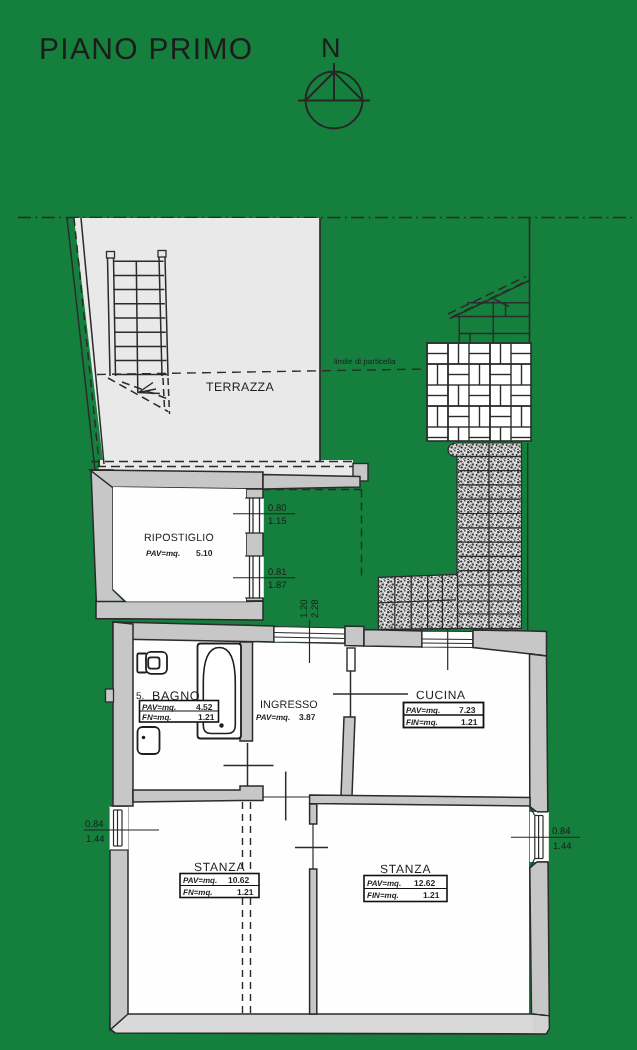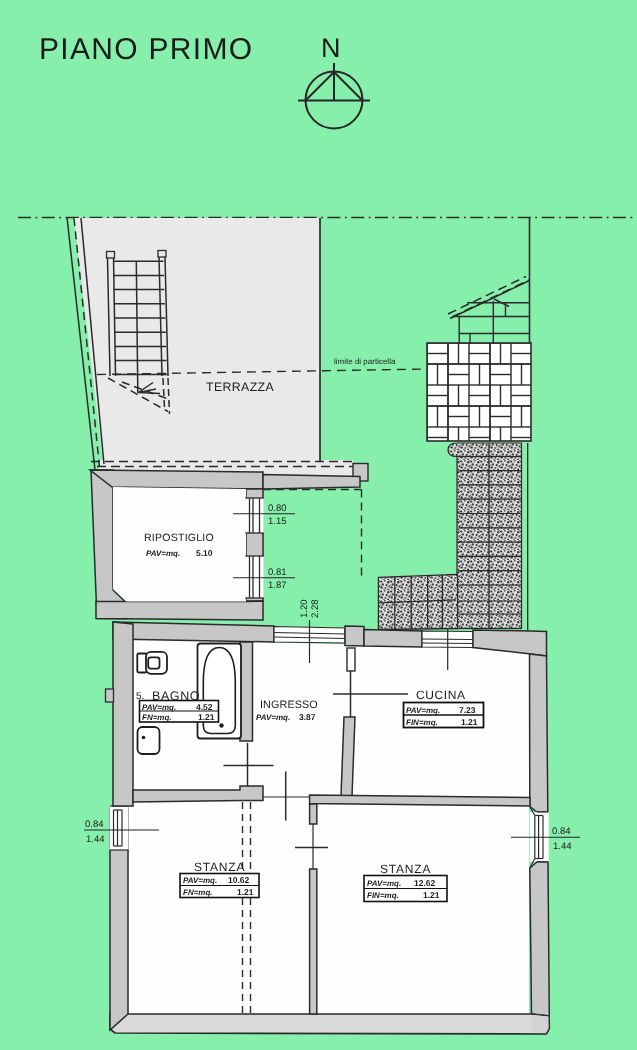--- a/index.html
+++ b/index.html
@@ -1,16 +1,16 @@
 <!DOCTYPE html>
 <html><head>
 <meta charset="utf-8">
 <style>
   html,body{margin:0;padding:0;background:#ffffff;}
-  #page{position:relative;width:637px;height:1050px;background:#86efac;overflow:hidden;
+  #page{position:relative;width:637px;height:1050px;background:#15803d;overflow:hidden;
         font-family:"Liberation Sans", sans-serif;}
   svg{position:absolute;left:0;top:0;filter:blur(0.28px);}
   text{font-family:"Liberation Sans", sans-serif;fill:#1c1c1c;-webkit-font-smoothing:antialiased;text-rendering:geometricPrecision;}
 </style>
 </head>
 <body>
 <div id="page">
 <svg width="637" height="1050" viewBox="0 0 637 1050">
 <defs>
 

